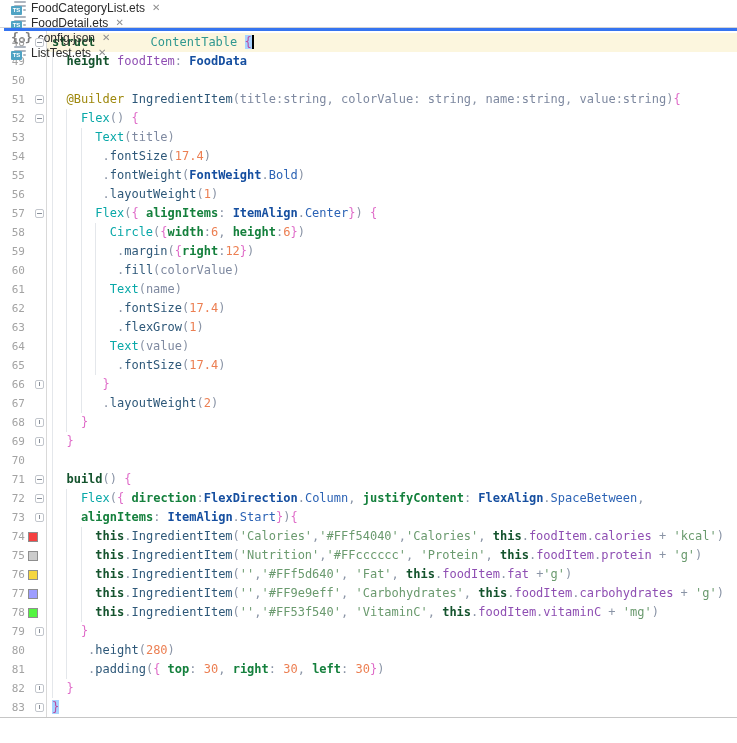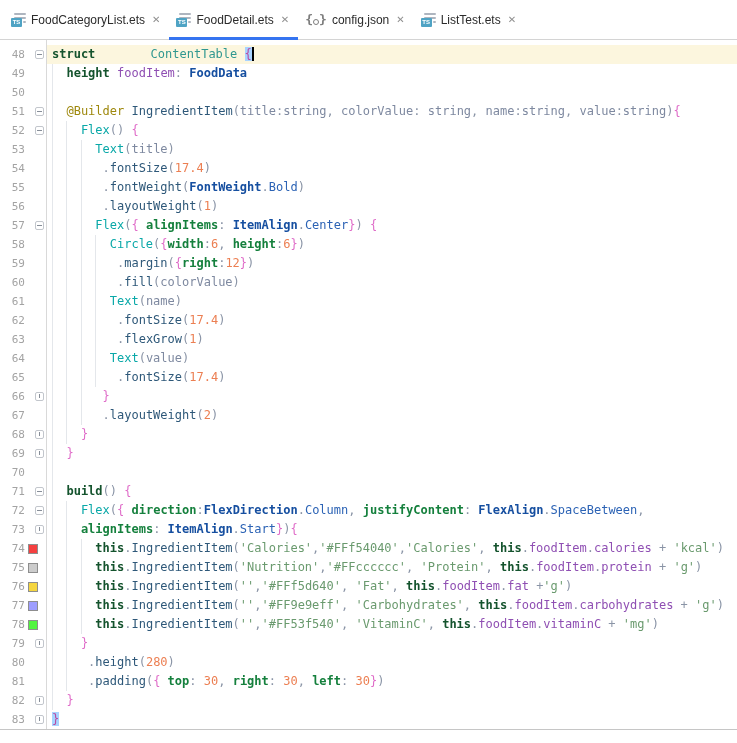--- a/index.html
+++ b/index.html
@@ -1,21 +1,21 @@
 <!DOCTYPE html>
 <html><head>
 <meta charset="utf-8">
 <style>
   html,body{margin:0;padding:0;background:#fff;}
   #app{width:737px;height:743px;overflow:hidden;background:#fff;position:relative;
        font-family:"Liberation Sans",sans-serif;}
 
   
-  .tabbar{height:40px;box-sizing:border-box;display:flex;align-items:stretch;
-          border-bottom:1px solid #D4D4D4;background:#fff;padding-left:4px;}
+  .tabbar{height:28px;box-sizing:border-box;display:flex;align-items:stretch;
+          border-bottom:1px solid #D4D4D4;background:#fff;padding-left:4px;flex-direction:column;}
   .tab{position:relative;display:flex;align-items:center;padding:0 9px 0 7px;
        font-size:12px;color:#2B2B2B;cursor:default;white-space:nowrap;}
   .tab .label{margin:0 1px 0 5px;}
   .tab .close{color:#8F8F8F;font-size:10px;margin-left:6px;line-height:1;}
   .tab.active::after{content:"";position:absolute;left:0;right:0;bottom:-1px;height:3px;
        background:#3574F0;z-index:2;}
   .ets-icon{position:relative;width:15px;height:15px;flex:none;display:inline-block;}
   .ets-icon i{position:absolute;height:2px;background:#AEB5BF;border-radius:1px;}
   .ets-icon .l1{top:1px;left:3px;right:0;}
   .ets-icon .l2{top:5px;left:3px;right:0;}

